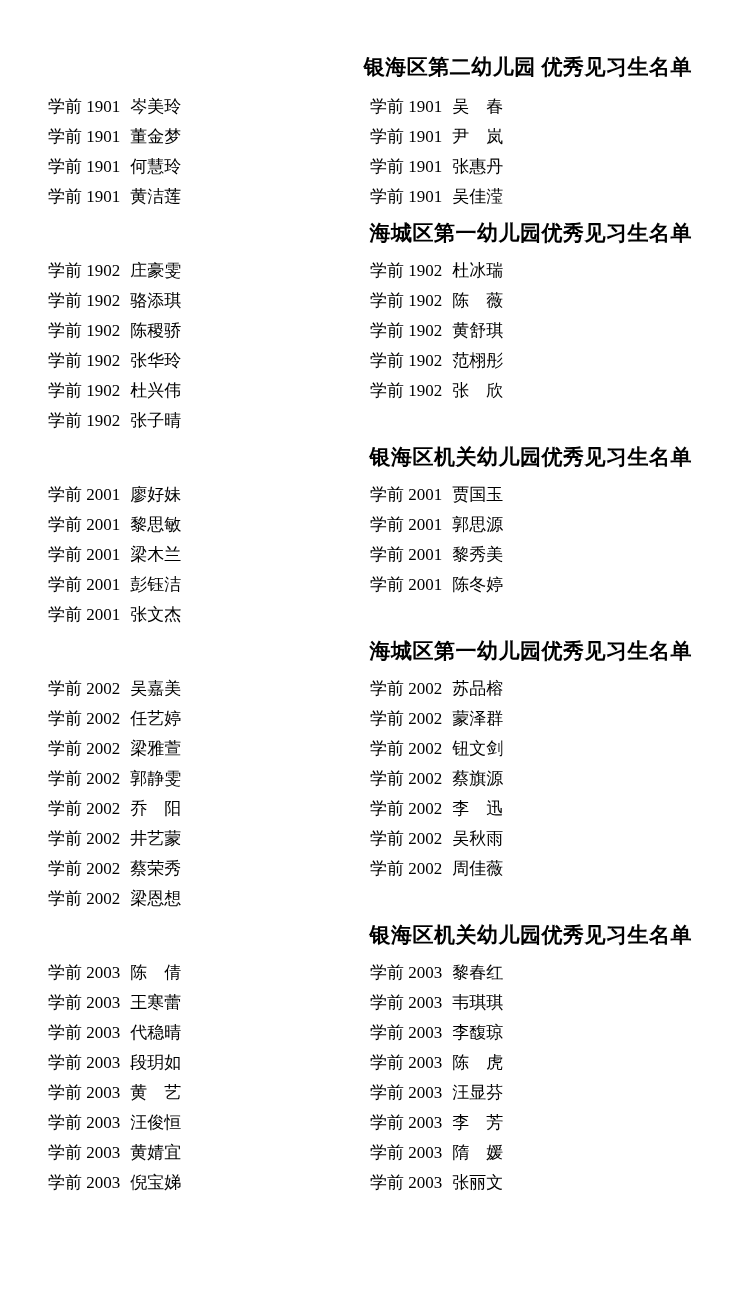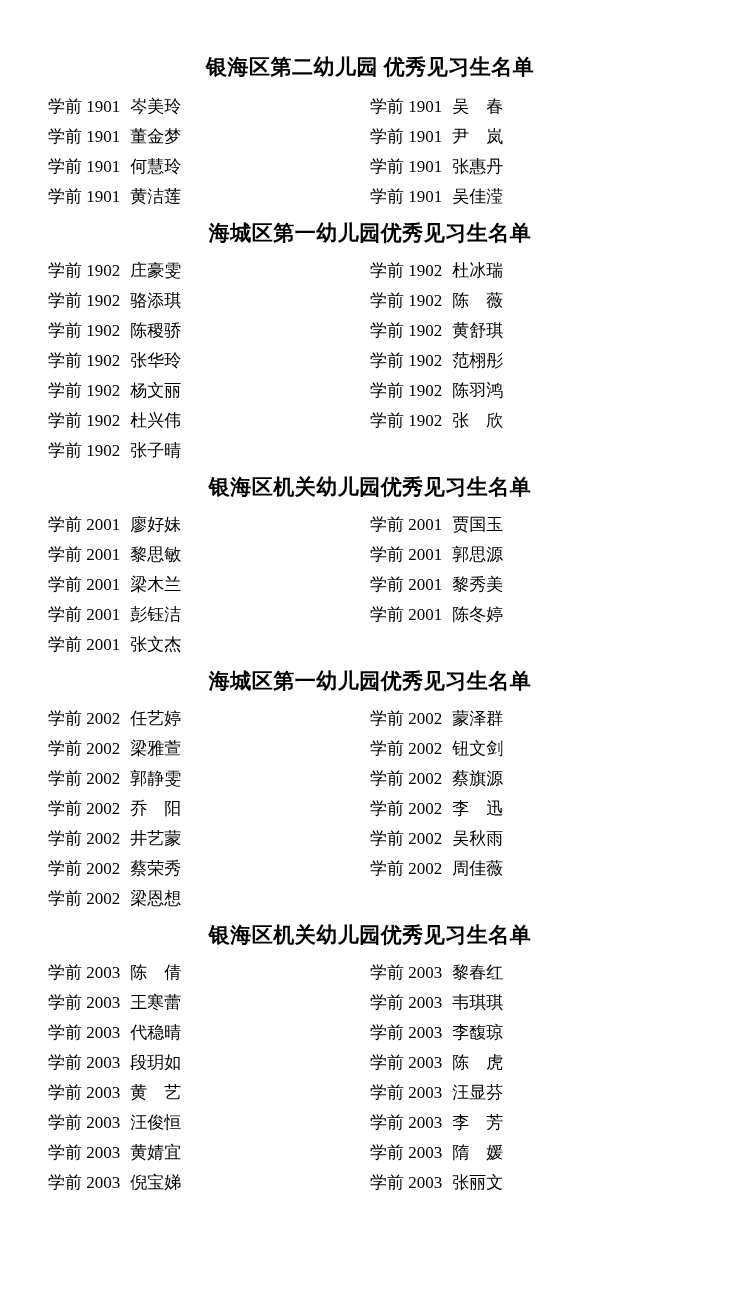--- a/index.html
+++ b/index.html
@@ -12,21 +12,21 @@
     min-height: 1315px;
     font-family: "Liberation Serif", "DejaVu Serif", serif;
     color: #000000;
   }
   .page {
     width: 740px;
     box-sizing: border-box;
     padding: 40px 48px 18px 48px;
   }
   .section-title {
-    text-align: center;
+    text-align: right;
     font-weight: bold;
     font-size: 21px;
     line-height: 30px;
     margin: 6px 0 8px 0;
     letter-spacing: 0.5px;
   }
   .section-title.first {
     margin-top: 12px;
     margin-bottom: 10px;
   }
@@ -106,24 +106,20 @@
         </tr>
         <tr>
           <td class="col-left"><span class="entry"><span class="cls">学前 1902</span><span class="nm">陈稷骄</span></span></td>
           <td class="col-right"><span class="entry"><span class="cls">学前 1902</span><span class="nm">黄舒琪</span></span></td>
         </tr>
         <tr>
           <td class="col-left"><span class="entry"><span class="cls">学前 1902</span><span class="nm">张华玲</span></span></td>
           <td class="col-right"><span class="entry"><span class="cls">学前 1902</span><span class="nm">范栩彤</span></span></td>
         </tr>
         <tr>
-          <td class="col-left"><span class="entry"><span class="cls">学前 1902</span><span class="nm">杨文丽</span></span></td>
-          <td class="col-right"><span class="entry"><span class="cls">学前 1902</span><span class="nm">陈羽鸿</span></span></td>
-        </tr>
-        <tr>
           <td class="col-left"><span class="entry"><span class="cls">学前 1902</span><span class="nm">杜兴伟</span></span></td>
           <td class="col-right"><span class="entry"><span class="cls">学前 1902</span><span class="nm">张　欣</span></span></td>
         </tr>
         <tr>
           <td class="col-left"><span class="entry"><span class="cls">学前 1902</span><span class="nm">张子晴</span></span></td>
           <td class="col-right"><span class="empty">　</span></td>
         </tr>
       </tbody>
     </table>
     <div class="section-title">银海区机关幼儿园优秀见习生名单</div>
@@ -147,20 +143,24 @@
         </tr>
         <tr>
           <td class="col-left"><span class="entry"><span class="cls">学前 2001</span><span class="nm">张文杰</span></span></td>
           <td class="col-right"><span class="empty">　</span></td>
         </tr>
       </tbody>
     </table>
     <div class="section-title">海城区第一幼儿园优秀见习生名单</div>
     <table class="roster">
       <tbody>
+        <tr>
+          <td class="col-left"><span class="entry"><span class="cls">学前 2002</span><span class="nm">吴嘉美</span></span></td>
+          <td class="col-right"><span class="entry"><span class="cls">学前 2002</span><span class="nm">苏品榕</span></span></td>
+        </tr>
         <tr>
           <td class="col-left"><span class="entry"><span class="cls">学前 2002</span><span class="nm">任艺婷</span></span></td>
           <td class="col-right"><span class="entry"><span class="cls">学前 2002</span><span class="nm">蒙泽群</span></span></td>
         </tr>
         <tr>
           <td class="col-left"><span class="entry"><span class="cls">学前 2002</span><span class="nm">梁雅萱</span></span></td>
           <td class="col-right"><span class="entry"><span class="cls">学前 2002</span><span class="nm">钮文剑</span></span></td>
         </tr>
         <tr>
           <td class="col-left"><span class="entry"><span class="cls">学前 2002</span><span class="nm">郭静雯</span></span></td>

